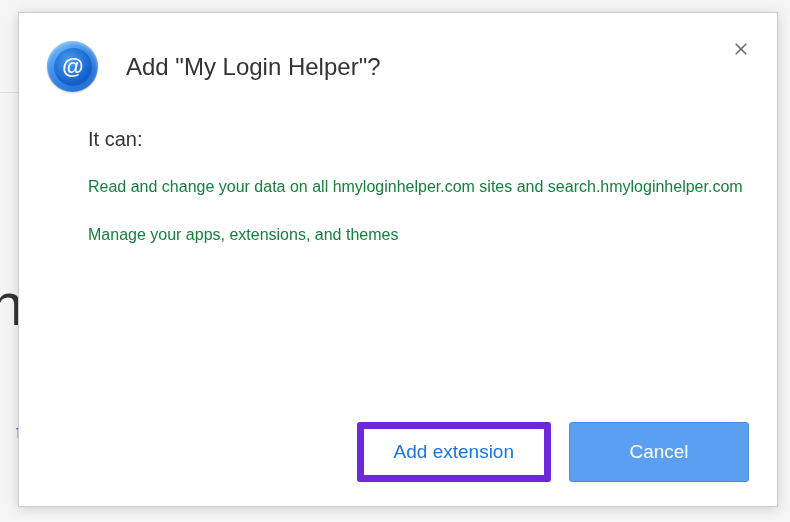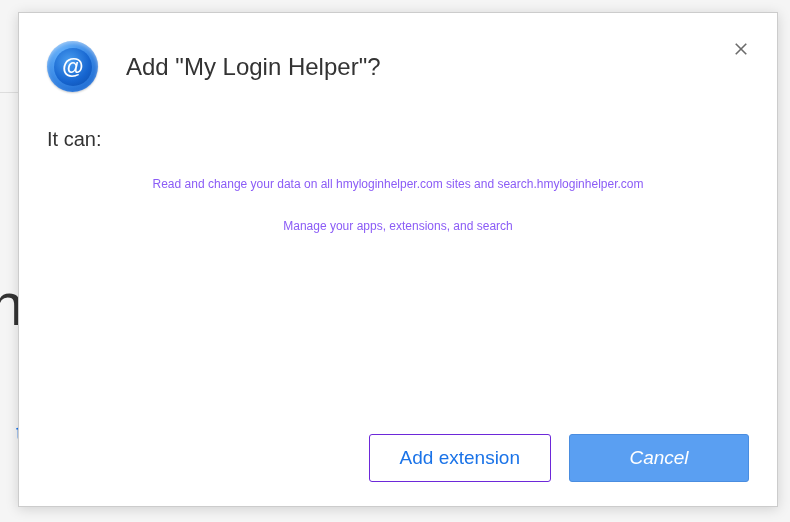--- a/index.html
+++ b/index.html
@@ -114,58 +114,57 @@
       display: flex;
       align-items: center;
       justify-content: center;
     }
     .close-button svg {
       width: 18px;
       height: 18px;
     }
     .dialog-body {
       padding: 36px 28px 0 28px;
+      margin-left: 41px;
     }
     .permissions-intro {
       font-size: 20px;
       color: #333;
       margin-bottom: 24px;
     }
     .permission-item {
-      font-size: 12px;
-      color: #8b5cf6;
+      font-size: 16px;
+      color: #15803d;
       line-height: 1.5;
       margin-bottom: 24px;
-      text-align: center;
     }
     .dialog-footer {
       position: absolute;
       bottom: 24px;
       right: 28px;
       display: flex;
       gap: 18px;
     }
     .btn {
       padding: 12px 30px;
       font-size: 19px;
       border-radius: 3px;
       cursor: pointer;
       font-family: inherit;
     }
     .btn-secondary {
       background: #fff;
-      border: 1px solid #6d28d9;
+      border: 7px solid #6d28d9;
       color: #1a73e8;
     }
     .btn-primary {
       background: #5a9ff2;
       border: 1px solid #4a8de0;
       color: #fff;
       min-width: 180px;
-      font-style: italic;
     }
   </style>
 </head>
 <body>
 
 <div class="watermark">pcrisk.com</div>
 <div class="background-text">n</div>
 <div class="background-link">ty</div>
 <div class="background-divider"></div>
 
@@ -179,20 +178,20 @@
       <svg viewBox="0 0 24 24" fill="none" stroke="#6b6b6b" stroke-width="2.2">
         <line x1="5" y1="5" x2="19" y2="19"></line>
         <line x1="19" y1="5" x2="5" y2="19"></line>
       </svg>
     </div>
   </div>
 
   <div class="dialog-body">
     <div class="permissions-intro">It can:</div>
     <div class="permission-item">Read and change your data on all hmyloginhelper.com sites and search.hmyloginhelper.com</div>
-    <div class="permission-item">Manage your apps, extensions, and search</div>
+    <div class="permission-item">Manage your apps, extensions, and themes</div>
   </div>
 
   <div class="dialog-footer">
     <button class="btn btn-secondary">Add extension</button>
     <button class="btn btn-primary">Cancel</button>
   </div>
 </div>
 
 </body></html>

